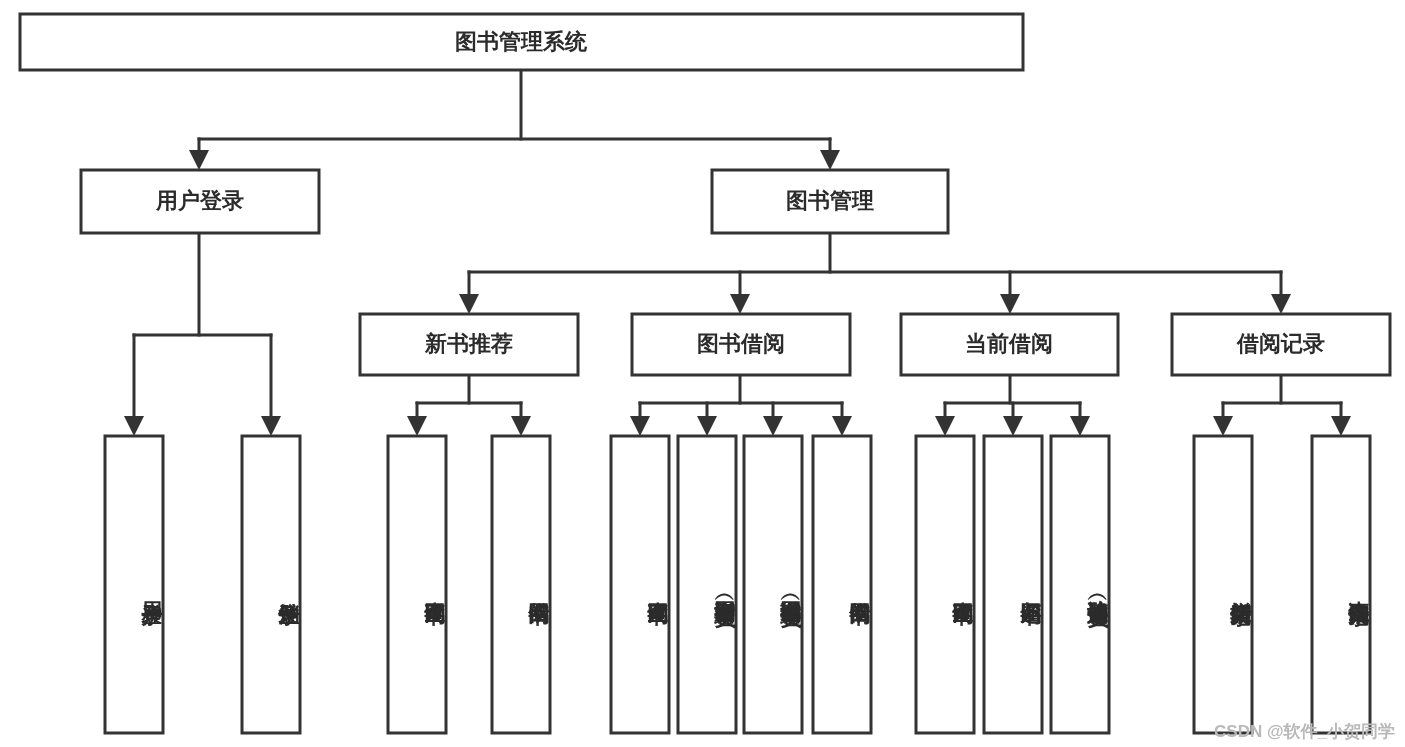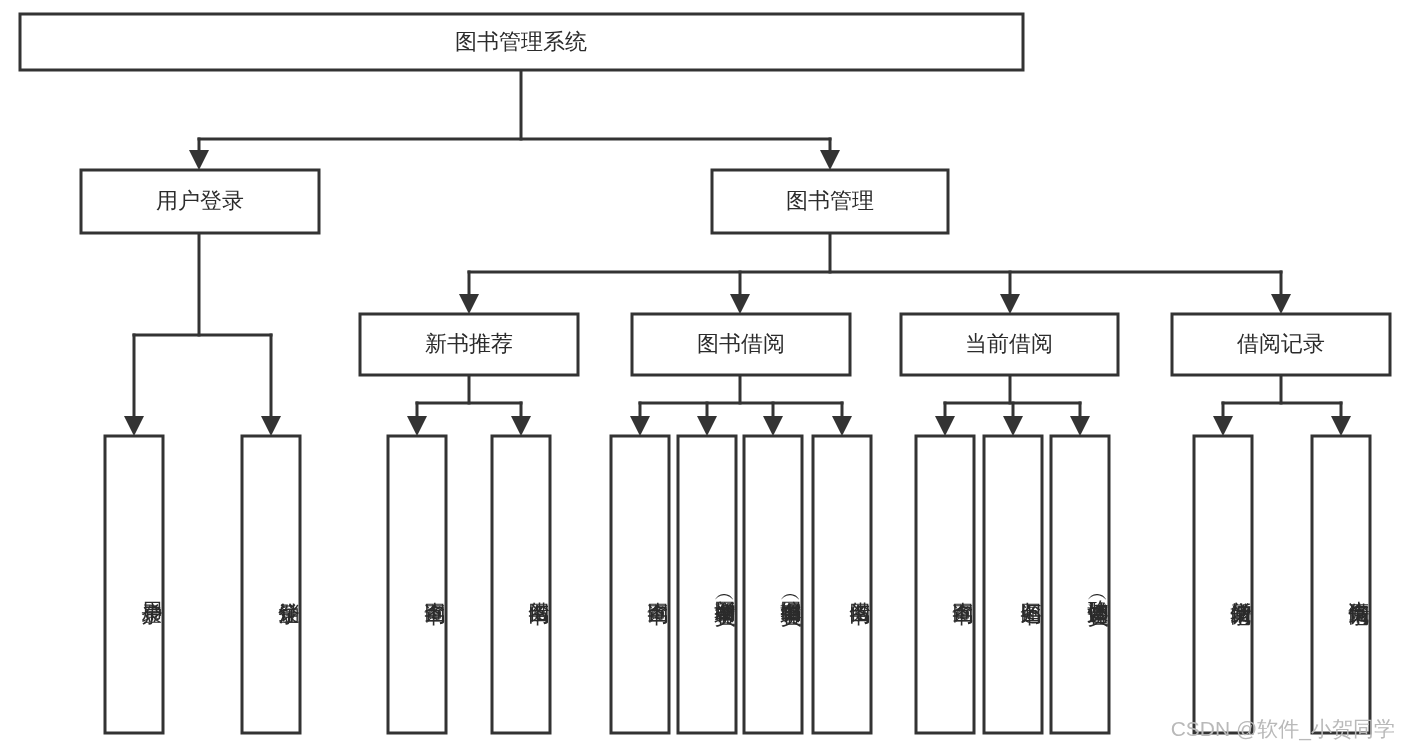--- a/index.html
+++ b/index.html
@@ -11,20 +11,21 @@
     width: 1405px;
     height: 747px;
     font-family: "Liberation Sans", "DejaVu Sans", sans-serif;
     overflow: hidden;
   }
   #diagram-root {
     position: relative;
     width: 1405px;
     height: 747px;
     background: #ffffff;
+    font-weight: bold;
   }
   svg.diagram-canvas {
     position: absolute;
     inset: 0;
     width: 1405px;
     height: 747px;
   }
   .node-rect {
     fill: #ffffff;
     stroke: #333333;
@@ -60,21 +61,21 @@
     display: flex;
     align-items: flex-start;
     justify-content: center;
     pointer-events: none;
   }
   .watermark {
     position: absolute;
     right: 10px;
     bottom: 4px;
     font-family: "Liberation Sans", "DejaVu Sans", sans-serif;
-    font-size: 21px;
+    font-size: 17px;
     color: #b9b9b9;
     white-space: nowrap;
   }
 </style>
 </head>
 <body>
 
 <div id="diagram-root">
 
   <svg class="diagram-canvas" viewBox="0 0 1405 747">

